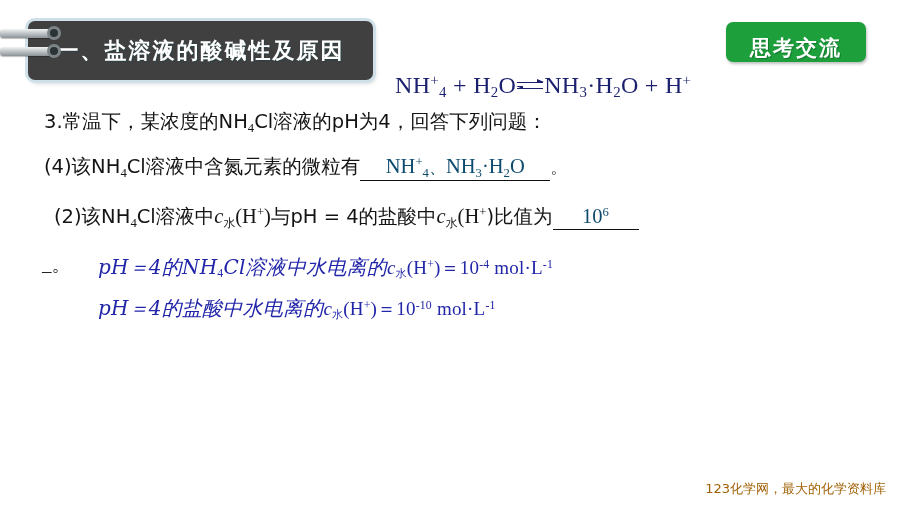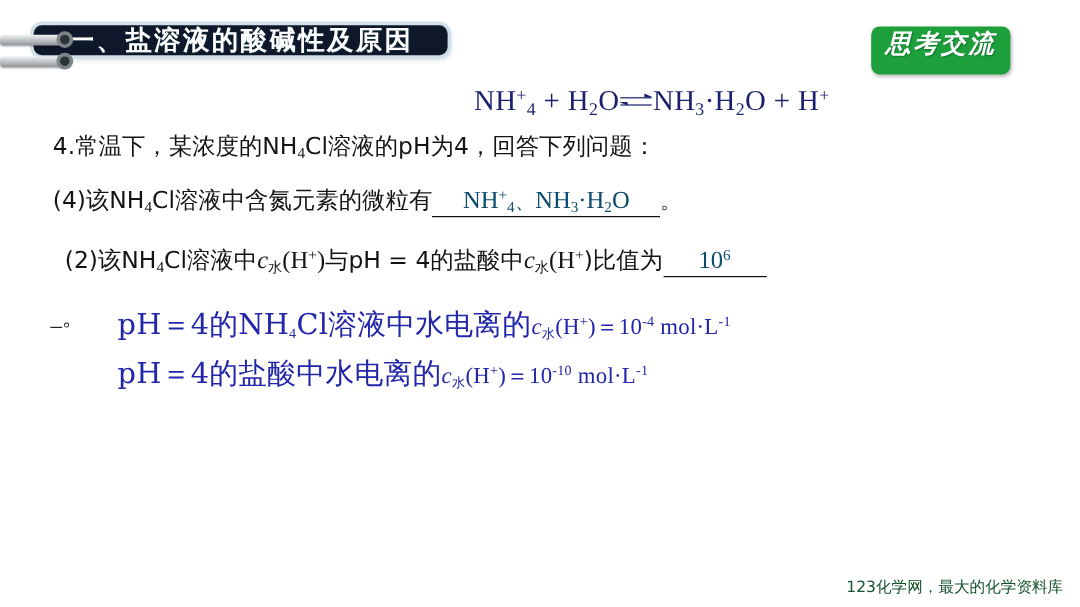--- a/index.html
+++ b/index.html
@@ -15,22 +15,22 @@
     font-family: "Liberation Serif", "DejaVu Serif", serif;
     color: #1a1a1a;
   }
 
   
   #header-banner {
     position: absolute;
     left: 28px;
     top: 21px;
     width: 345px;
-    height: 25px;
-    background: #0f172a;
+    height: 59px;
+    background: #404040;
     border-radius: 7px;
     box-shadow: 0 0 0 3px #cfe0e8, 2px 3px 4px rgba(120,140,150,0.45);
     display: flex;
     align-items: center;
     justify-content: center;
   }
   #header-banner-title {
     font-family: "DejaVu Sans", "Liberation Sans", sans-serif;
     font-weight: bold;
     font-size: 22px;
@@ -62,29 +62,28 @@
     box-sizing: border-box;
   }
   #ring-top  { top: 29px; }
   #ring-bot  { top: 47px; }
 
   
   #think-badge {
     position: absolute;
     left: 726px;
     top: 22px;
-    width: 116px;
+    width: 140px;
     height: 40px;
     background: #1D9F3C;
     border-radius: 7px;
     box-shadow: 1px 2px 3px rgba(0,0,0,0.25);
     display: flex;
-    align-items: flex-start;
+    align-items: flex-end;
     justify-content: center;
-    font-style: italic;
   }
   #think-badge-label {
     font-family: "DejaVu Sans", "Liberation Sans", sans-serif;
     font-weight: bold;
     font-size: 21px;
     color: #ffffff;
     letter-spacing: 2px;
     text-shadow: 1px 1px 1px rgba(0,60,20,0.4);
     white-space: nowrap;
   }
@@ -180,33 +179,34 @@
   
   .explain {
     position: absolute;
     color: #2226A8;
     font-size: 19px;
     white-space: nowrap;
     letter-spacing: 0.2px;
   }
   .explain .cn {
     font-family: "DejaVu Serif", "Liberation Serif", serif;
-    font-size: 24px;
+    font-style: italic;
+    font-size: 20px;
   }
   #explain-1 { left: 98px; top: 254px; }
   #explain-2 { left: 98px; top: 295px; }
 
   
   #footer-watermark {
     position: absolute;
     right: 14px;
     bottom: 8px;
     font-family: "DejaVu Sans", "Liberation Sans", sans-serif;
     font-size: 13px;
-    color: #14532d;
+    color: #a16207;
     white-space: nowrap;
     text-align: right;
   }
 </style>
 </head>
 <body>
 
 <div id="header-banner">
   <span id="header-banner-title">一、盐溶液的酸碱性及原因</span>
 </div>
@@ -215,21 +215,21 @@
 
 <div id="think-badge">
   <span id="think-badge-label">思考交流</span>
 </div>
 
 <div id="equation-row">
   <span class="en"><span>NH</span><sup>+</sup><sub>4</sub></span><span> + </span><span class="en"><span>H</span><sub>2</sub><span>O</span></span><span class="eq-arrow"><span class="top"></span><span class="bot"></span></span><span class="en"><span>NH</span><sub>3</sub><span>·H</span><sub>2</sub><span>O</span></span><span class="en"><span> + H</span><sup>+</sup></span>
 </div>
 
 <div class="qline" id="q-stem">
-  <span class="cn">4.常温下，某浓度的NH</span><span class="en"><sub>4</sub></span><span class="cn">Cl溶液的pH为4，回答下列问题：</span>
+  <span class="cn">3.常温下，某浓度的NH</span><span class="en"><sub>4</sub></span><span class="cn">Cl溶液的pH为4，回答下列问题：</span>
 </div>
 
 <div class="qline" id="q-item-1">
   <span class="cn">(4)该NH</span><span class="en"><sub>4</sub></span><span class="cn">Cl溶液中含氮元素的微粒有</span><span class="blank" id="blank-1"><span class="en"><span>NH</span><sup>+</sup><sub>4</sub></span><span class="cn" style="font-size:17px">、</span><span class="en"><span>NH</span><sub>3</sub><span>·H</span><sub>2</sub><span>O</span></span></span><span class="cn" style="font-size:17px">。</span>
 </div>
 
 <div class="qline" id="q-item-2">
   <span class="cn">(2)该NH</span><span class="en"><sub>4</sub></span><span class="cn">Cl溶液中</span><span class="var-c">c</span><span class="sub-water">水</span><span class="en"><span>(H</span><sup>+</sup><span>)</span></span><span class="cn">与pH = 4的盐酸中</span><span class="var-c">c</span><span class="sub-water">水</span><span class="en"><span>(H</span><sup>+</sup></span><span class="cn">)比值为</span><span class="blank" id="blank-2"><span>10</span><sup>6</sup></span>
 </div>
 

